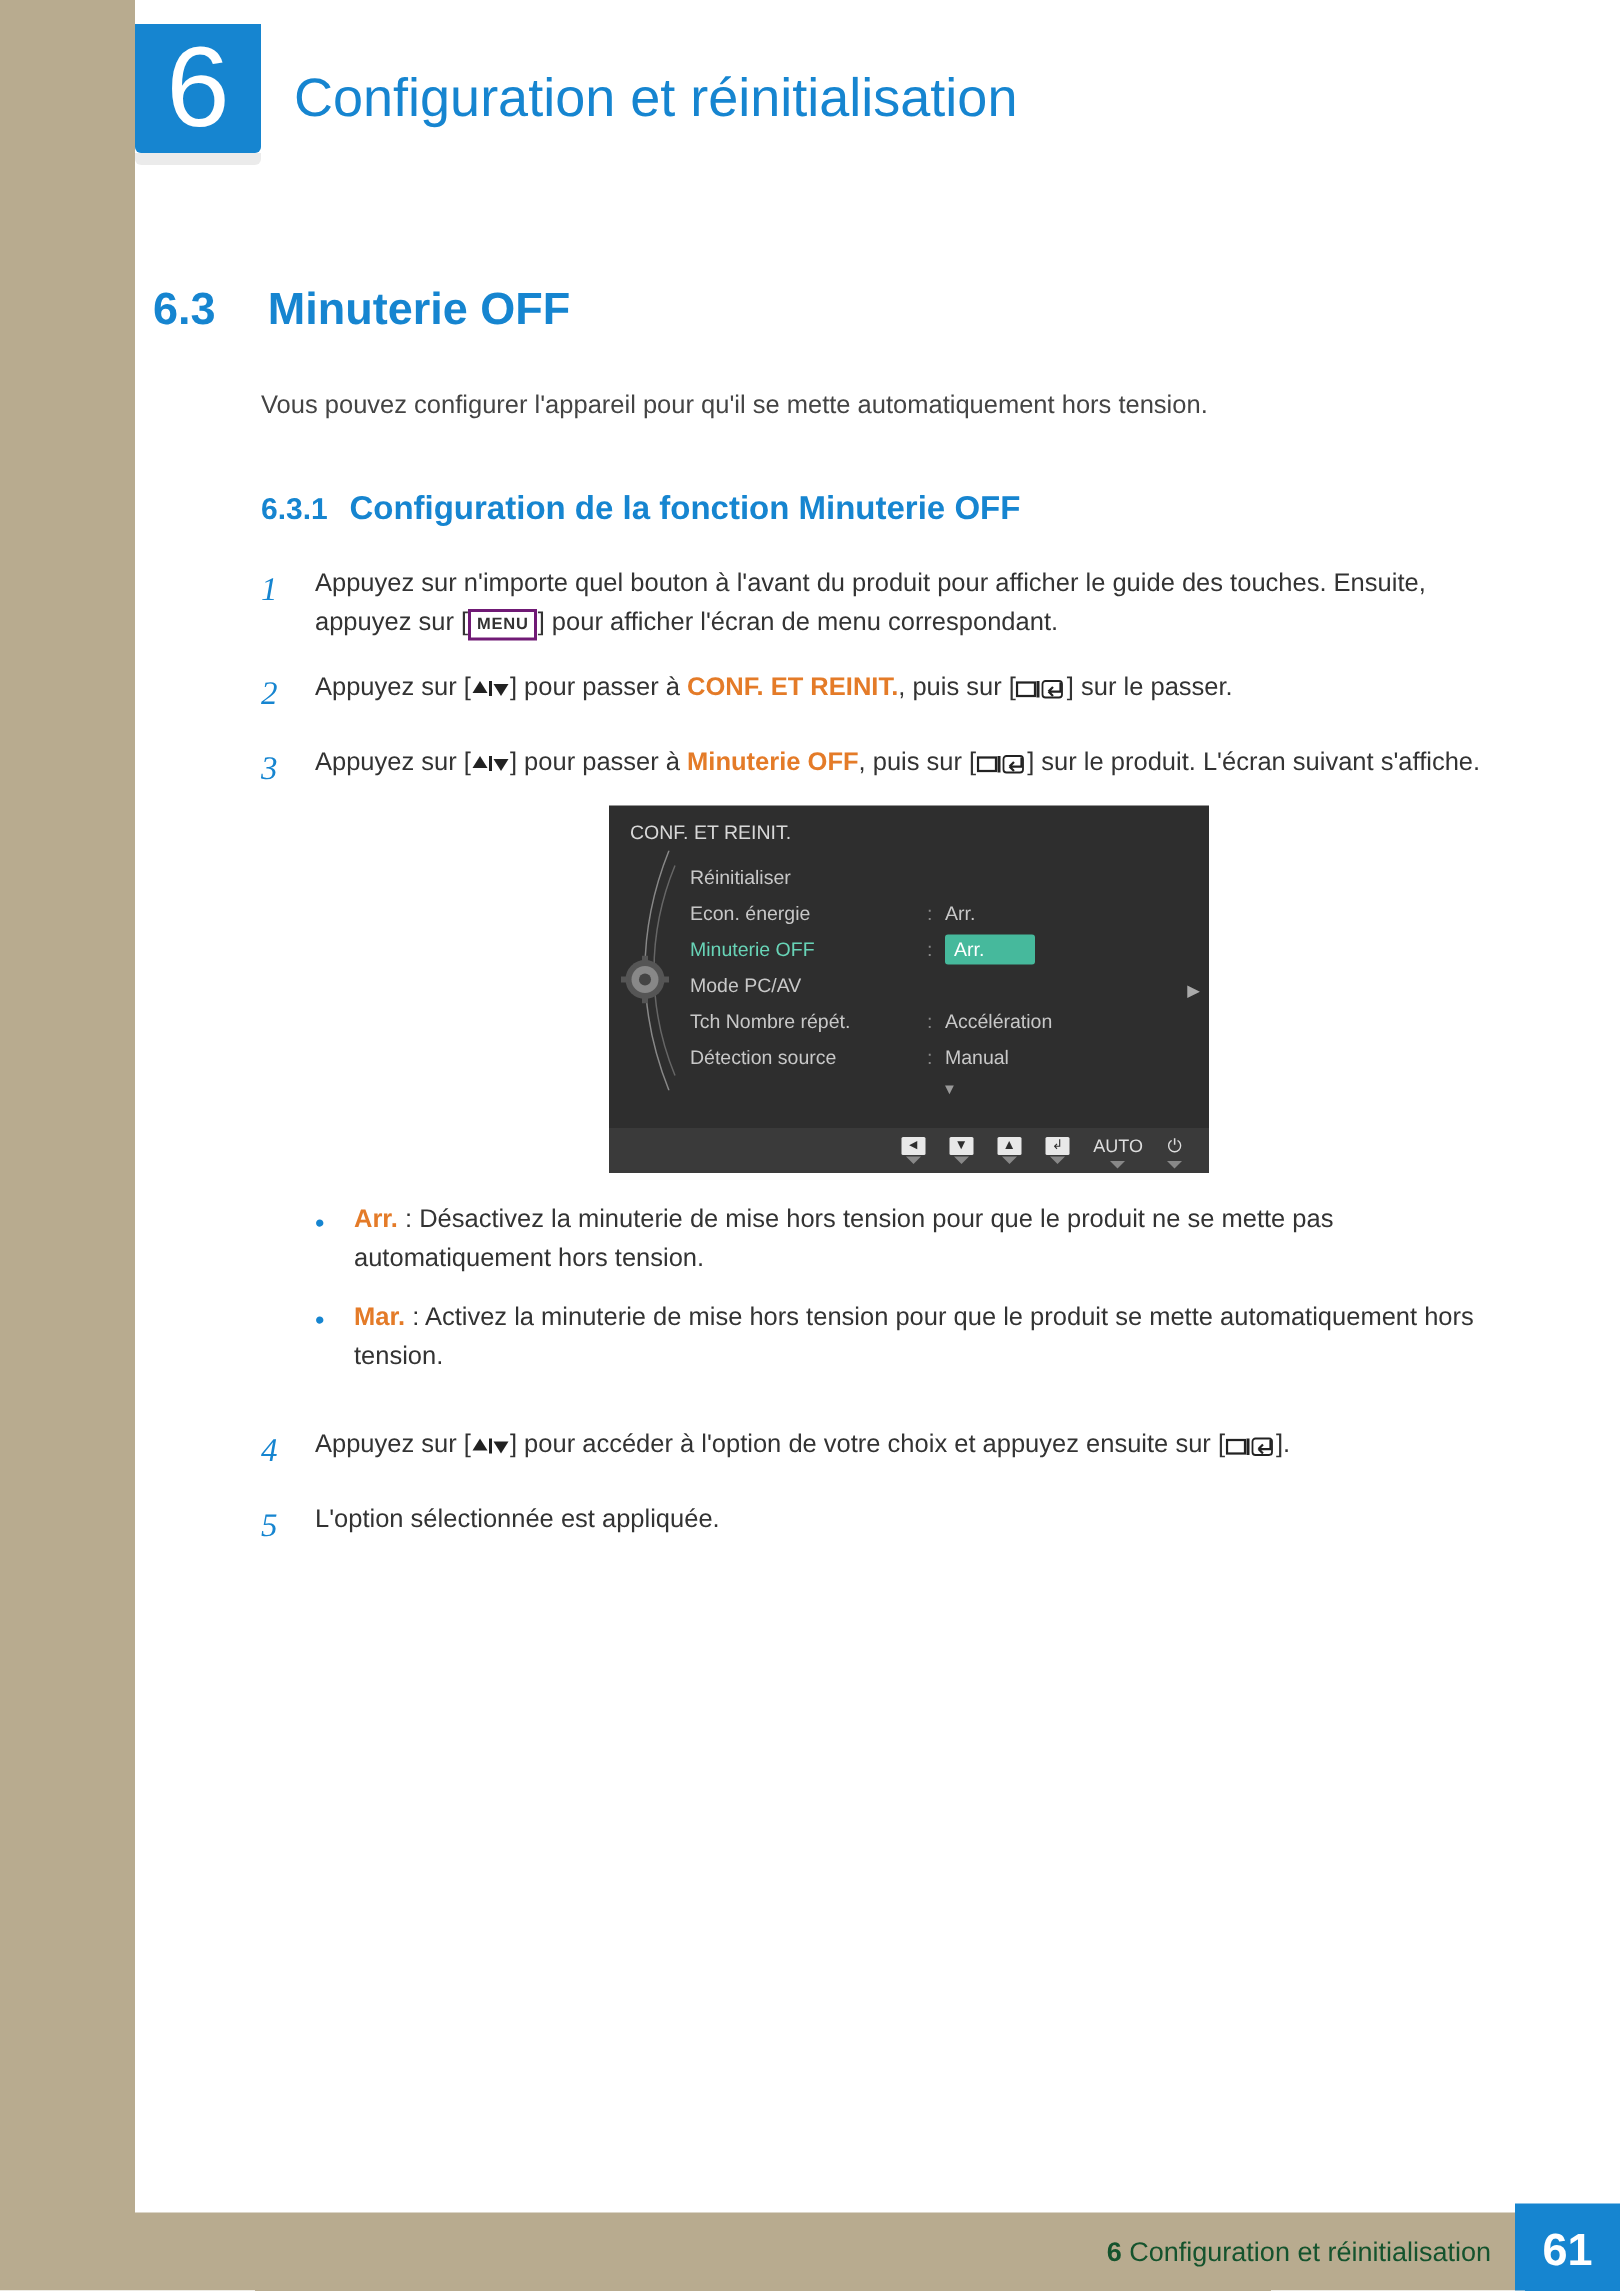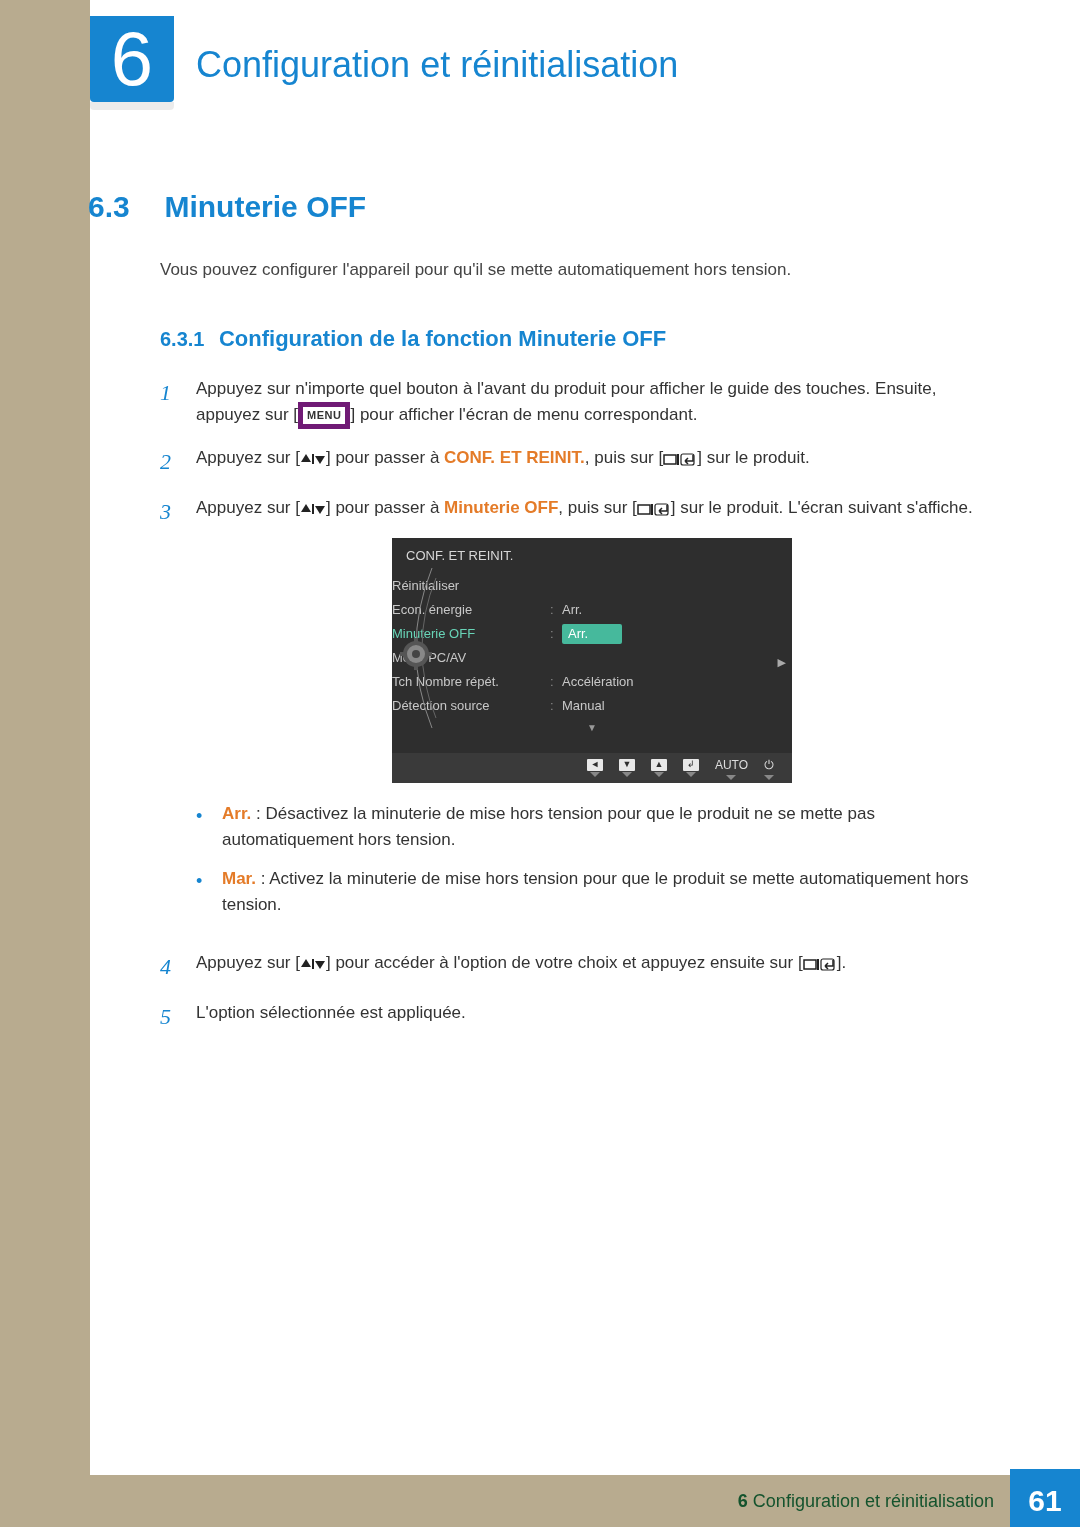--- a/index.html
+++ b/index.html
@@ -46,21 +46,21 @@
   }
   .chapter-title {
     position: absolute;
     left: 106px; top: 28px;
     color: #1685d0;
     font-size: 36px;
     font-weight: 400;
   }
   .content {
     position: absolute;
-    left: 88px; top: 190px;
+    left: 102px; top: 190px;
     width: 900px;
   }
   .section-num {
     display: inline-block;
     color: #1685d0;
     font-size: 30px;
     font-weight: bold;
     width: 72px;
   }
   .section-title {
@@ -110,21 +110,21 @@
     font-family: Georgia, serif;
   }
   .step-body { flex: 1; }
   .kw-bold-orange {
     color: #e47b28;
     font-weight: bold;
   }
   .kw-bold { font-weight: bold; }
   .menu-pill {
     display: inline-block;
-    border: 5px solid #701a75;
+    border: 2px solid #701a75;
     font-size: 11px;
     font-weight: bold;
     padding: 0 4px;
     letter-spacing: 0.5px;
     vertical-align: 1px;
   }
   svg.icon-inline {
     display: inline-block;
     vertical-align: -3px;
   }
@@ -138,21 +138,20 @@
     position: relative;
   }
   .osd-title {
     padding: 8px 14px;
     font-size: 13px;
     color: #d8d8d8;
   }
   .osd-body {
     display: flex;
     align-items: stretch;
-    flex-direction: column;
   }
   .osd-gear {
     width: 54px;
     position: relative;
   }
   .osd-gear .gear-svg {
     position: absolute;
     left: 8px; top: 64px;
   }
   .osd-gear .fan {
@@ -315,21 +314,21 @@
       <div class="step-body">
         <span>Appuyez sur [</span><svg class="icon-inline" width="26" height="14">
             <polygon points="6,2 11,10 1,10" fill="#222"></polygon>
             <rect x="12" y="2" width="2" height="10" fill="#222"></rect>
             <polygon points="20,12 25,4 15,4" fill="#222"></polygon>
           </svg><span>] pour passer à </span><span class="kw-bold-orange">CONF. ET REINIT.</span><span>, puis sur [</span><svg class="icon-inline" width="34" height="14">
             <rect x="1" y="3" width="12" height="9" fill="none" stroke="#222" stroke-width="1.5"></rect>
             <rect x="14" y="2" width="2" height="11" fill="#222"></rect>
             <path d="M30 3 L30 9 L22 9 M22 9 L25 6 M22 9 L25 12" fill="none" stroke="#222" stroke-width="1.5"></path>
             <rect x="18" y="2" width="13" height="11" fill="none" stroke="#222" stroke-width="1.2" rx="2"></rect>
-          </svg><span>] sur le produit.</span>
+          </svg><span>] sur le passer.</span>
       </div>
     </div>
 
     <div class="step">
       <div class="step-num">3</div>
       <div class="step-body">
         <span>Appuyez sur [</span><svg class="icon-inline" width="26" height="14">
             <polygon points="6,2 11,10 1,10" fill="#222"></polygon>
             <rect x="12" y="2" width="2" height="10" fill="#222"></rect>
             <polygon points="20,12 25,4 15,4" fill="#222"></polygon>

